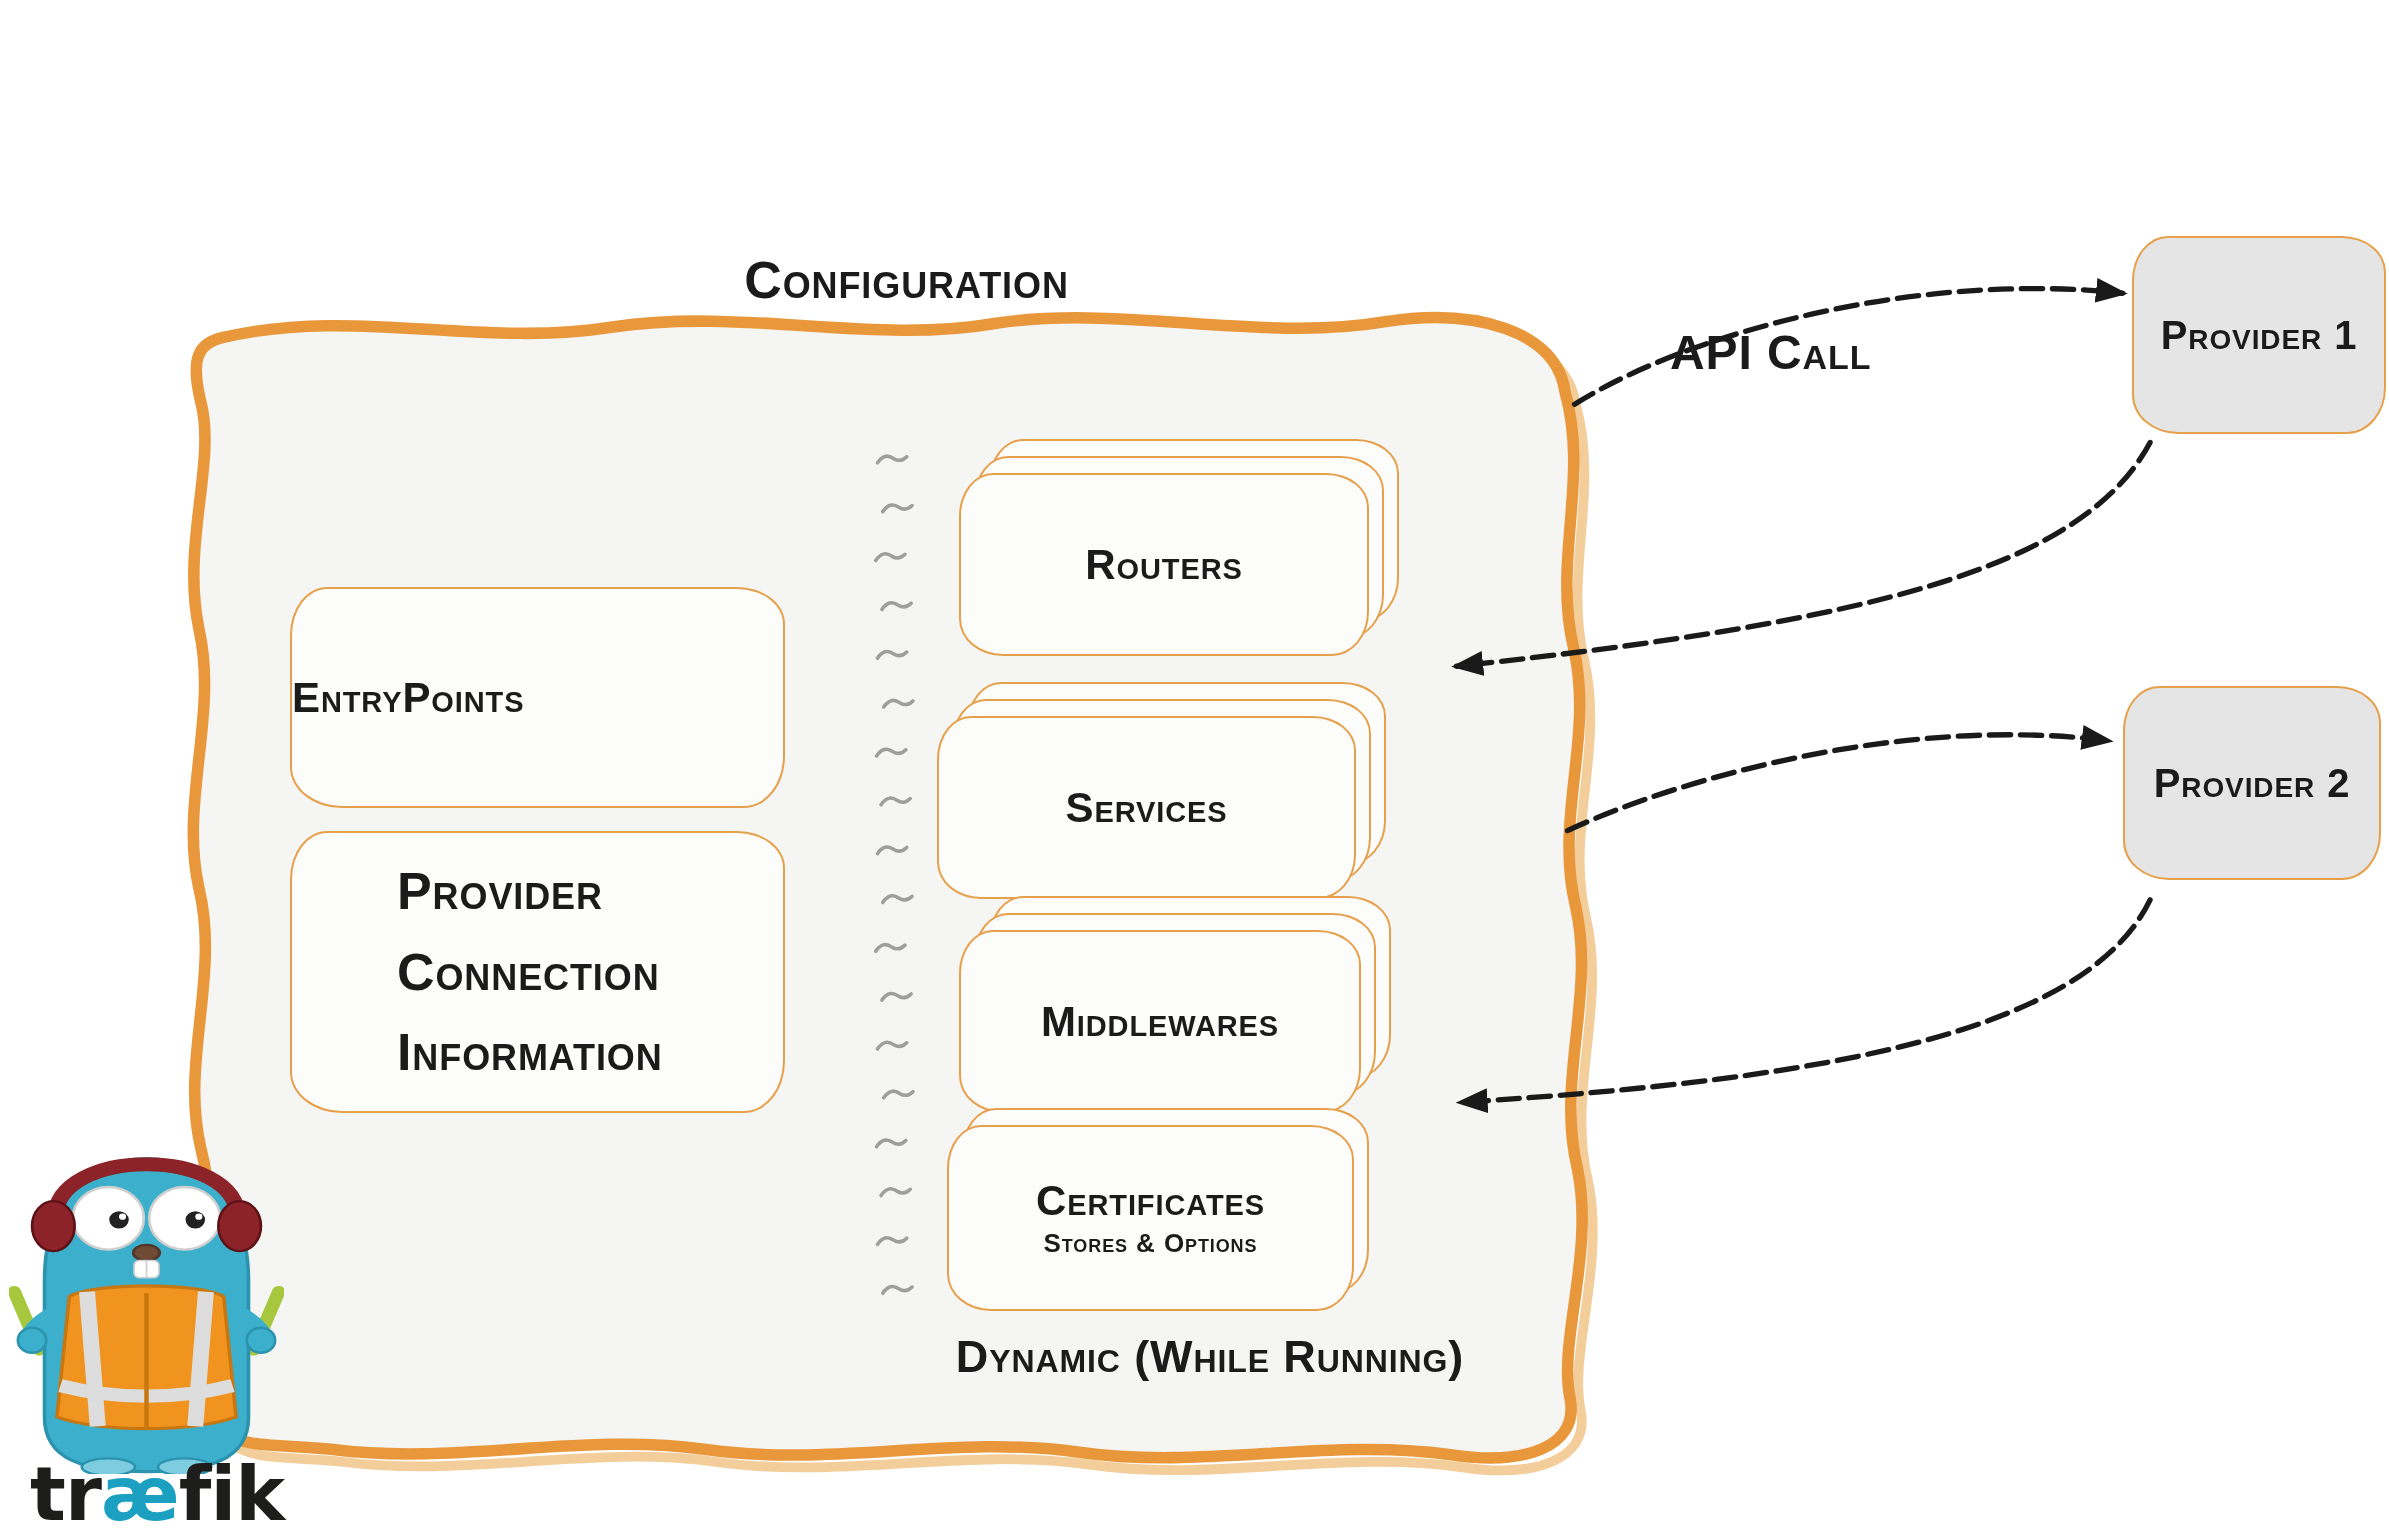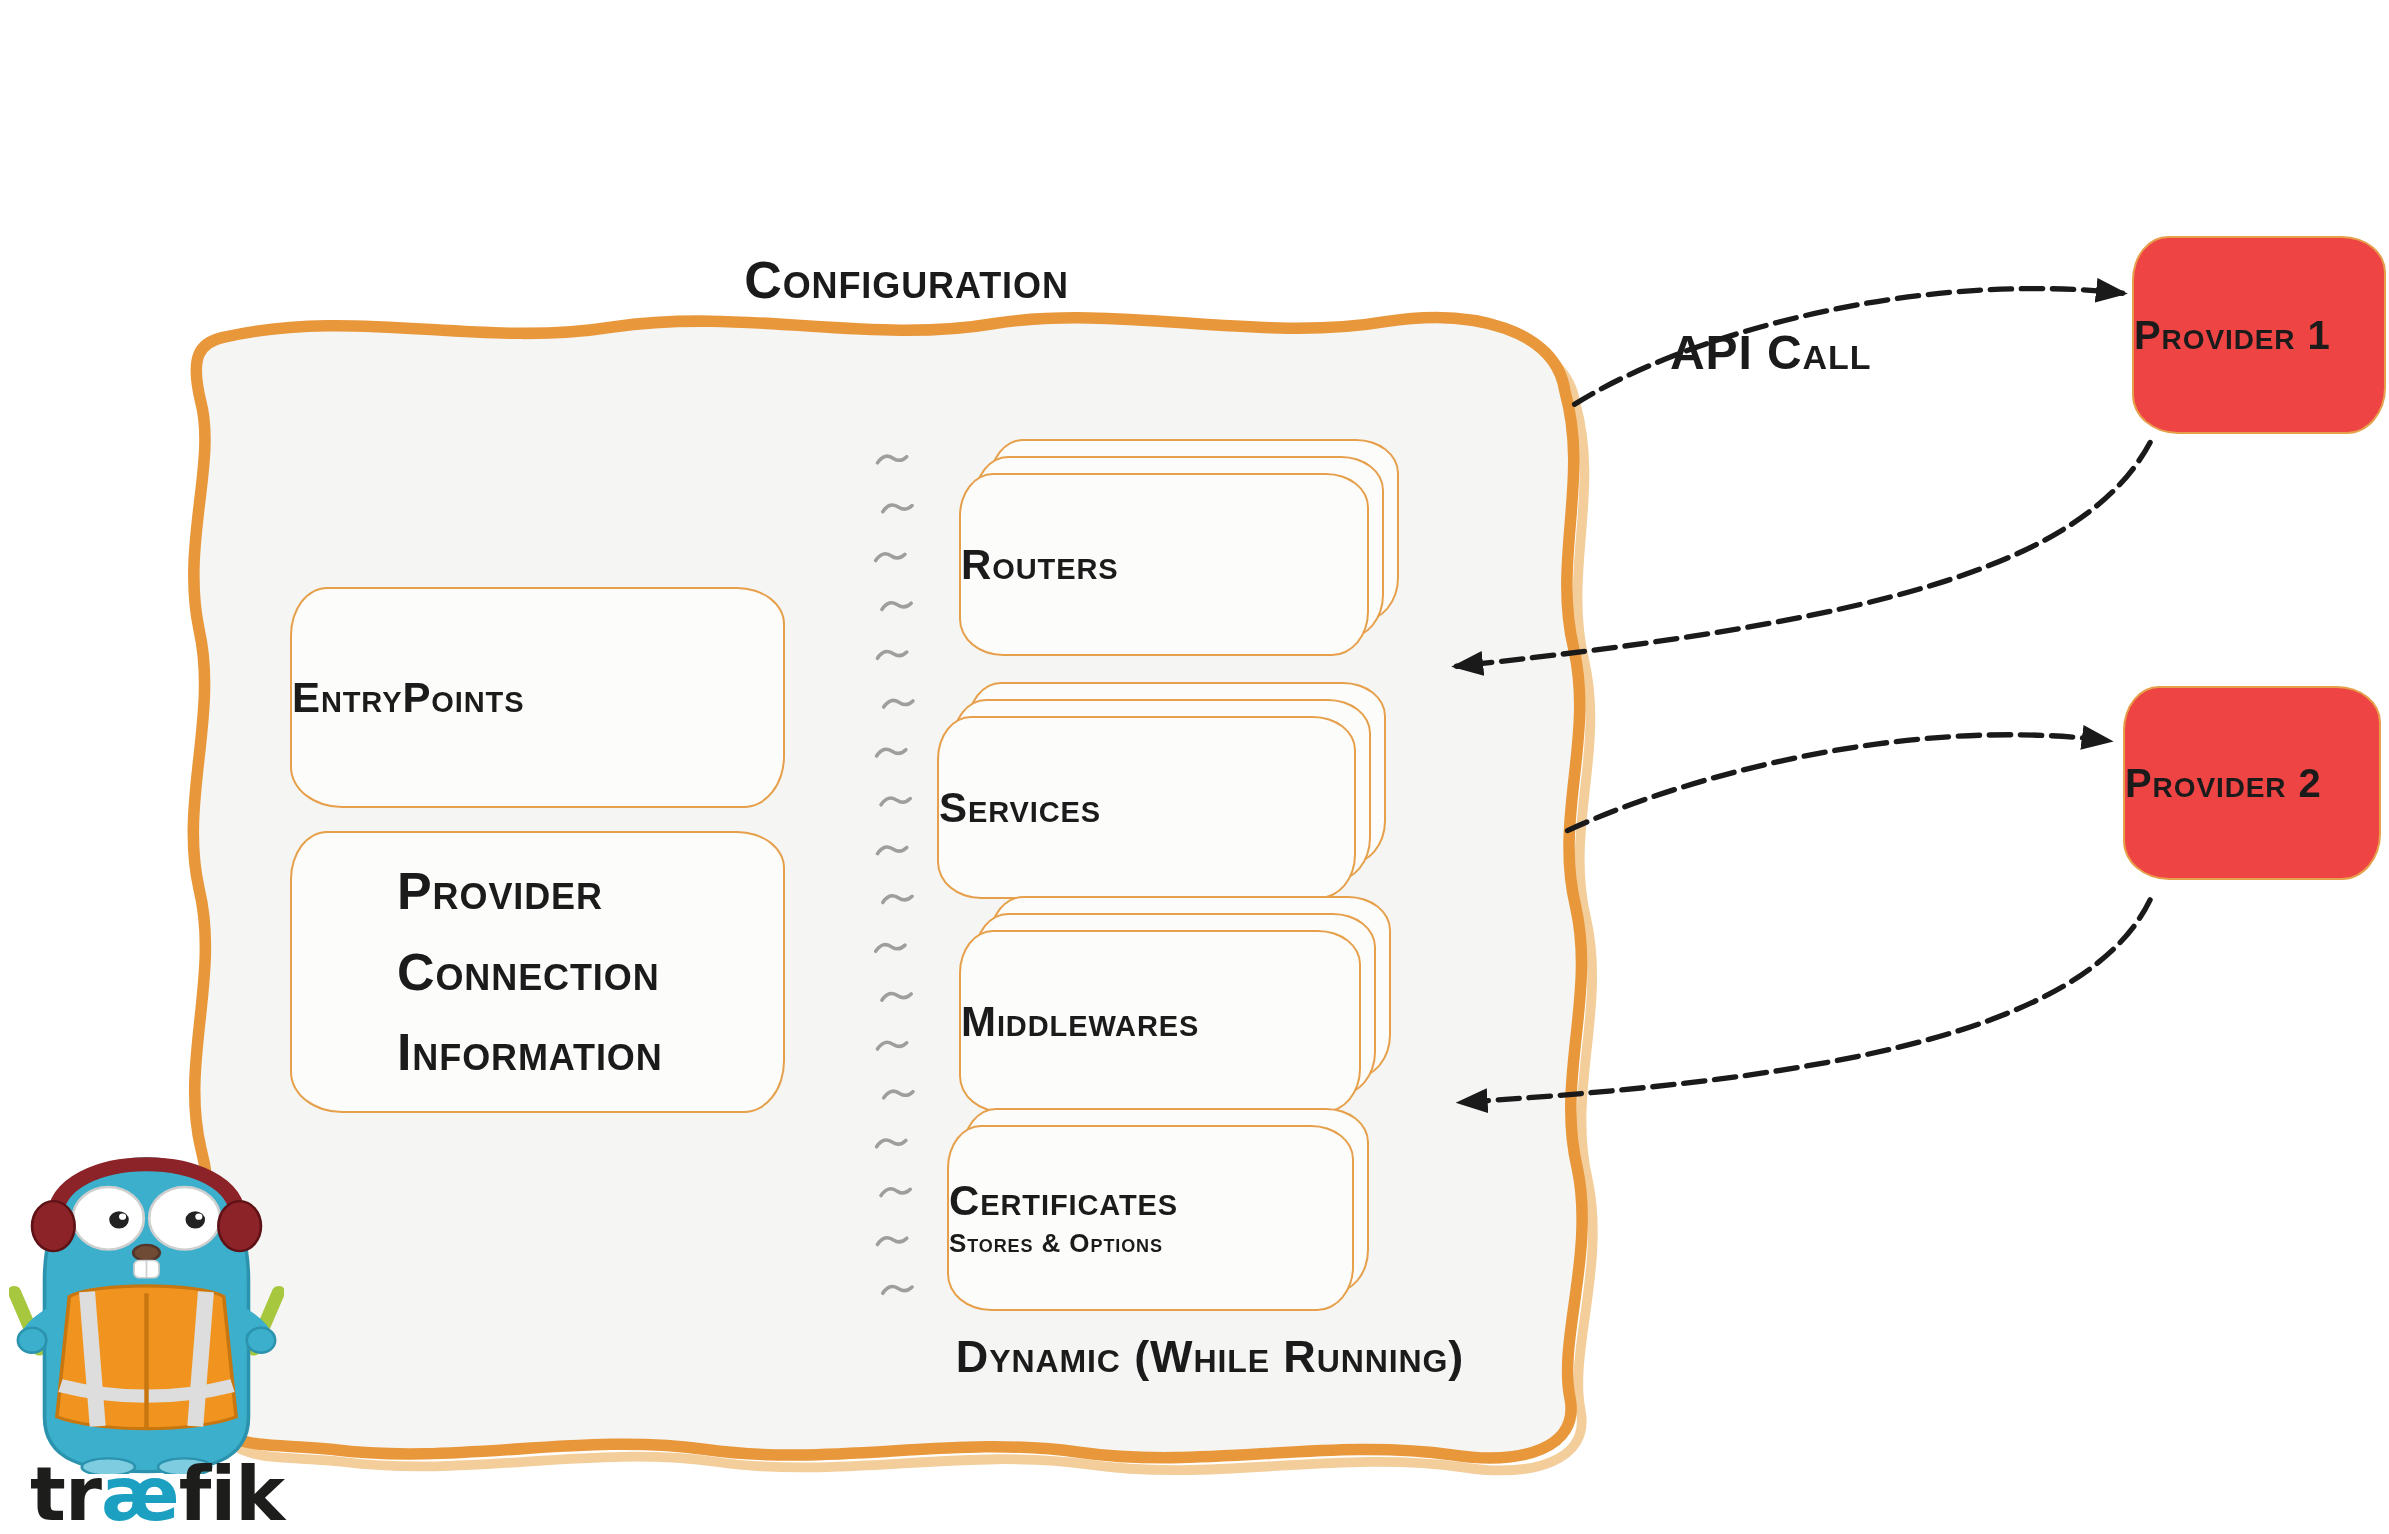--- a/index.html
+++ b/index.html
@@ -14,31 +14,31 @@
   .r1{border-radius:37px 48px 41px 52px / 48px 37px 52px 41px}
   .entrypoints{left:290px;top:587px;width:495px;height:221px;font-size:42px}
   .pci{left:290px;top:831px;width:495px;height:282px;font-size:52px;
        align-items:flex-start;justify-content:center;padding-left:105px}
   .pci span{display:block;line-height:1.55}
   .stack{position:absolute;z-index:2}
   .ghost,.card{position:absolute;left:0;top:0;width:100%;height:100%;background:#FCFCFB;
        border:2.7px solid #E6A04B;border-radius:34px 43px 37px 44px / 43px 34px 44px 37px}
   .ghost1{transform:translate(15px,-17px)}
   .ghost2{transform:translate(30px,-34px)}
-  .card{display:flex;flex-direction:column;justify-content:center;font-size:42px}
+  .card{display:flex;flex-direction:column;align-items:center;justify-content:center;font-size:42px}
   .routers{left:959px;top:473px;width:410px;height:183px}
   .services{left:937px;top:716px;width:419px;height:183px}
   .middlewares{left:959px;top:930px;width:402px;height:183px}
   .certificates{left:947px;top:1125px;width:407px;height:186px}
   .cert-sub{font-size:26px;margin-top:3px}
   .footer{position:absolute;z-index:2;text-align:center;font-size:45px}
   .footer-static{left:286px;top:1338px;width:533px}
   .footer-dynamic{left:915px;top:1331px;width:590px}
-  .provider{position:absolute;background:#ef4444;border:2.7px solid #E6A04B;z-index:1;
-       display:flex;align-items:center;justify-content:flex-start;font-size:40px;
+  .provider{position:absolute;background:#e5e5e5;border:2.7px solid #E6A04B;z-index:1;
+       display:flex;align-items:center;justify-content:center;font-size:40px;
        border-radius:36px 44px 39px 46px / 44px 36px 46px 39px}
   .provider1{left:2132px;top:236px;width:254px;height:198px}
   .provider2{left:2123px;top:686px;width:258px;height:194px}
   .api-call{position:absolute;left:1670px;top:325px;width:302px;text-align:left;font-size:48px;z-index:1}
   .mascot{position:absolute;left:9px;top:1126px;width:275px;height:348px;z-index:4}
   .logo{position:absolute;left:30px;top:1457px;font-size:75px;font-weight:700;letter-spacing:-0.9px;
         color:#1d1d1b;z-index:4;font-family:"DejaVu Sans",sans-serif;line-height:1}
   .logo .lig{color:#1BA0C2}
 </style>
 </head>

